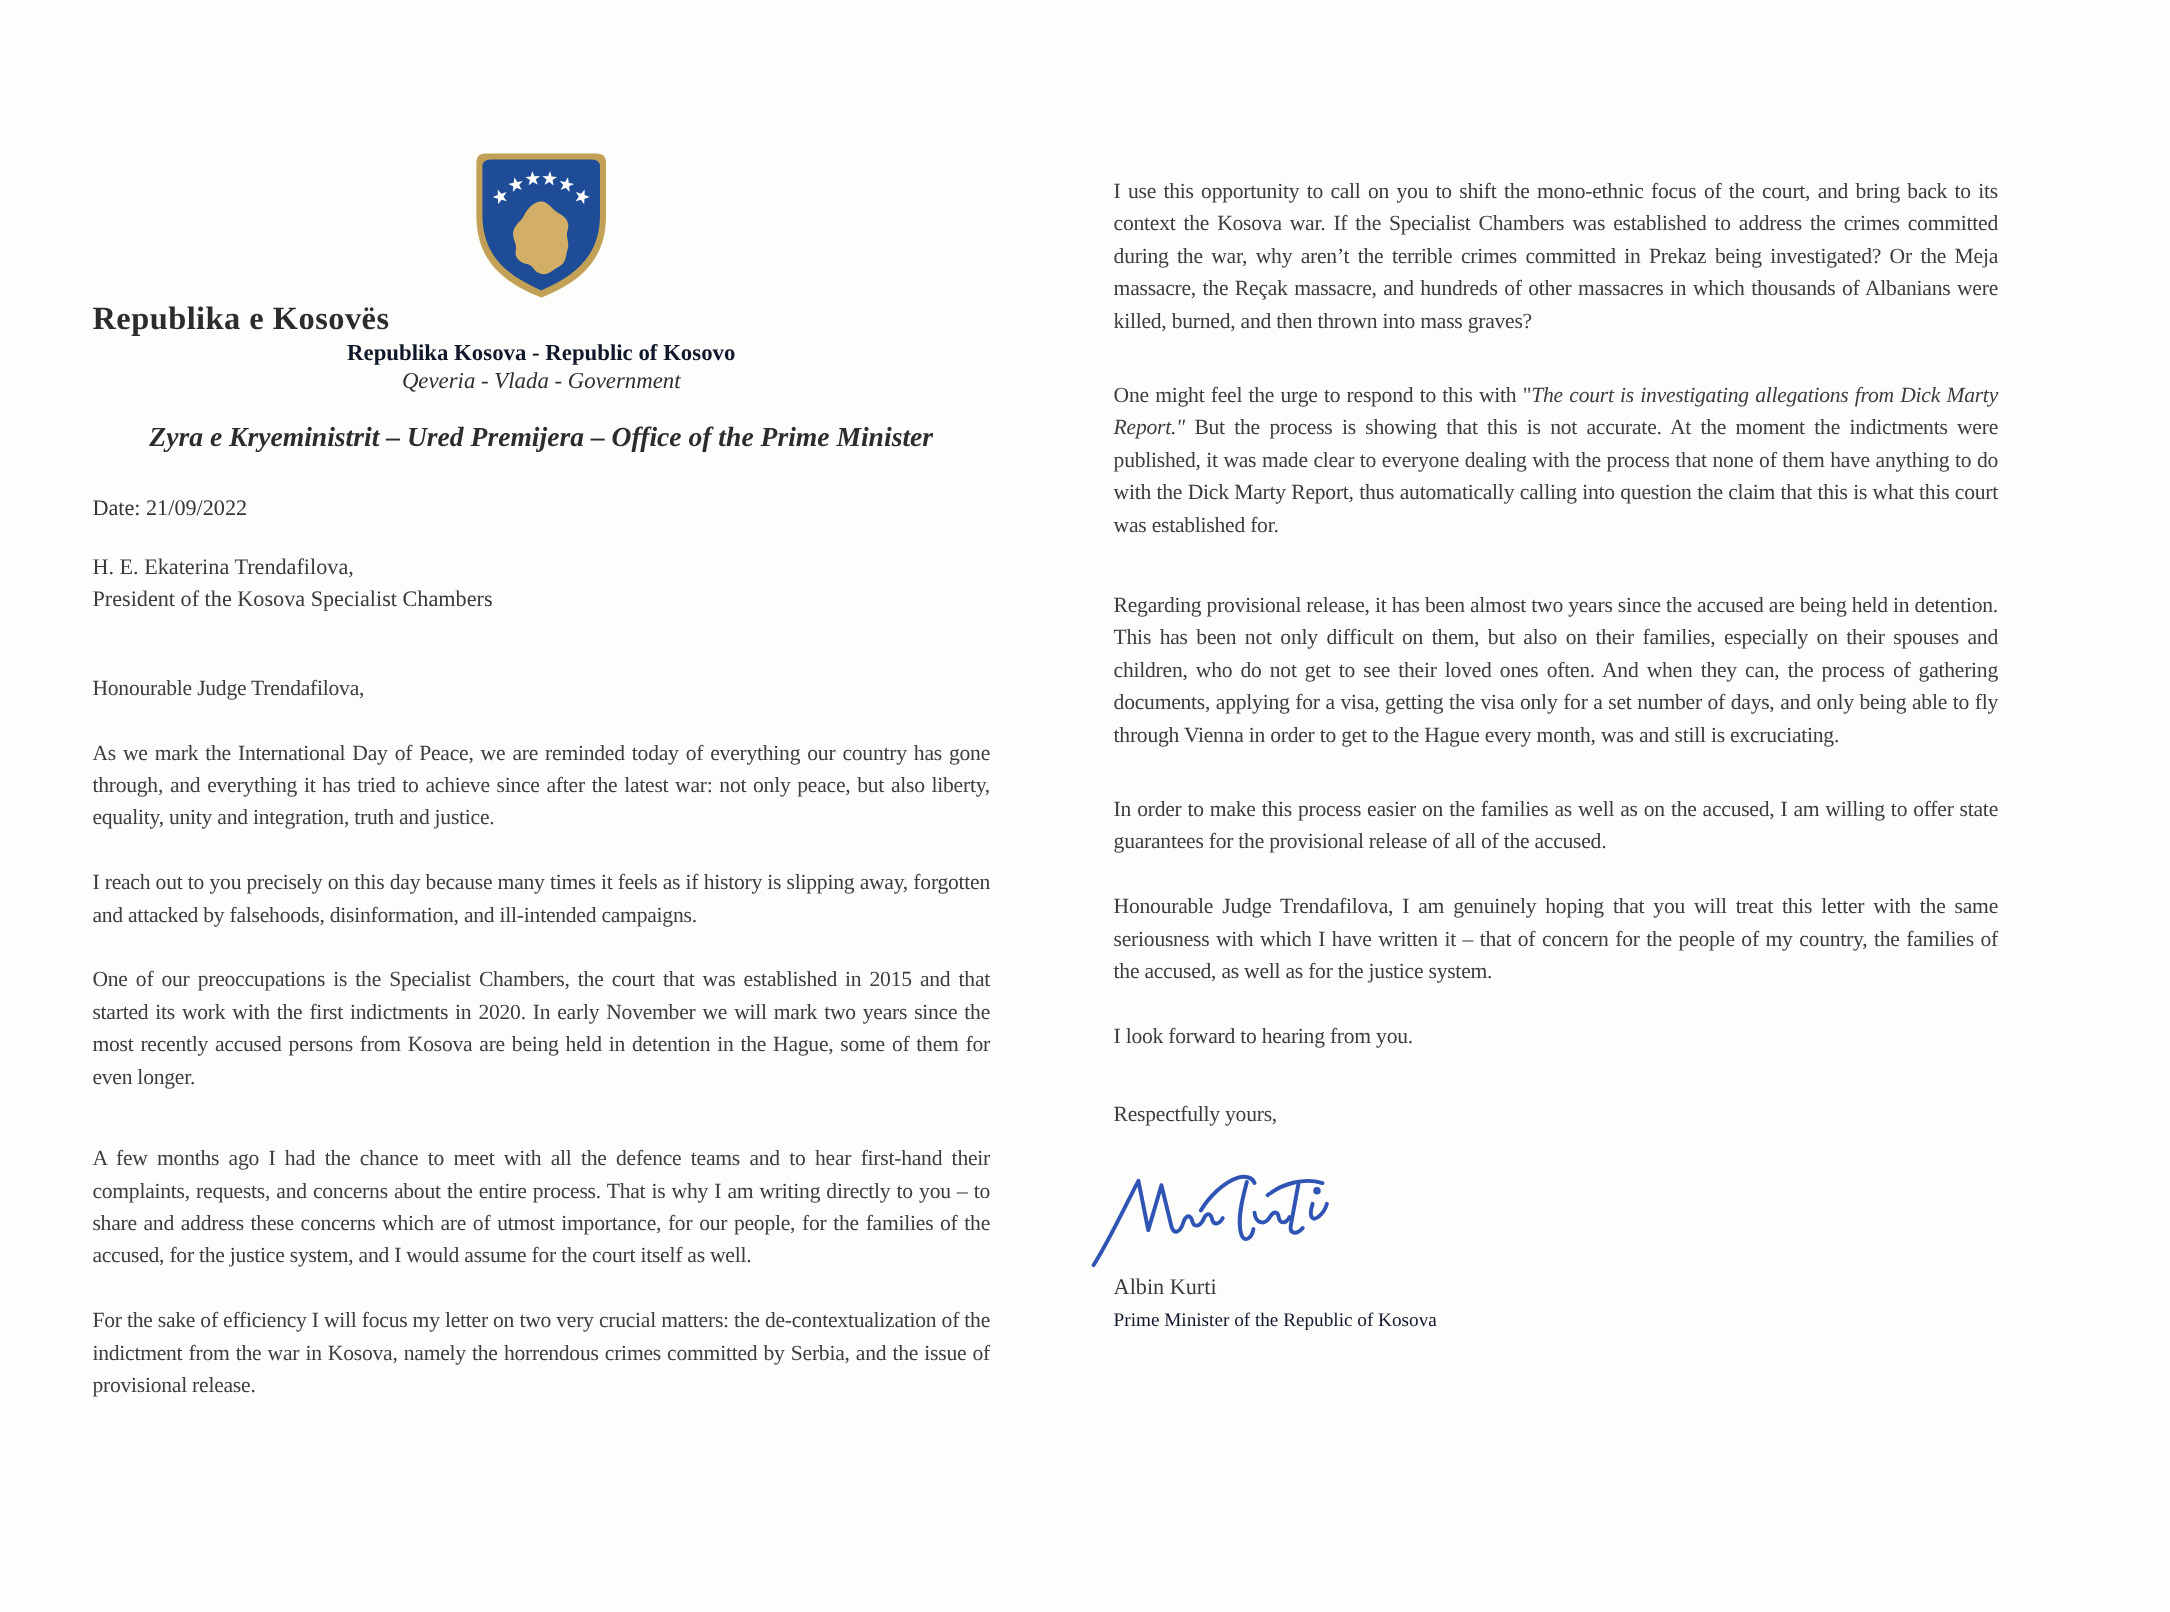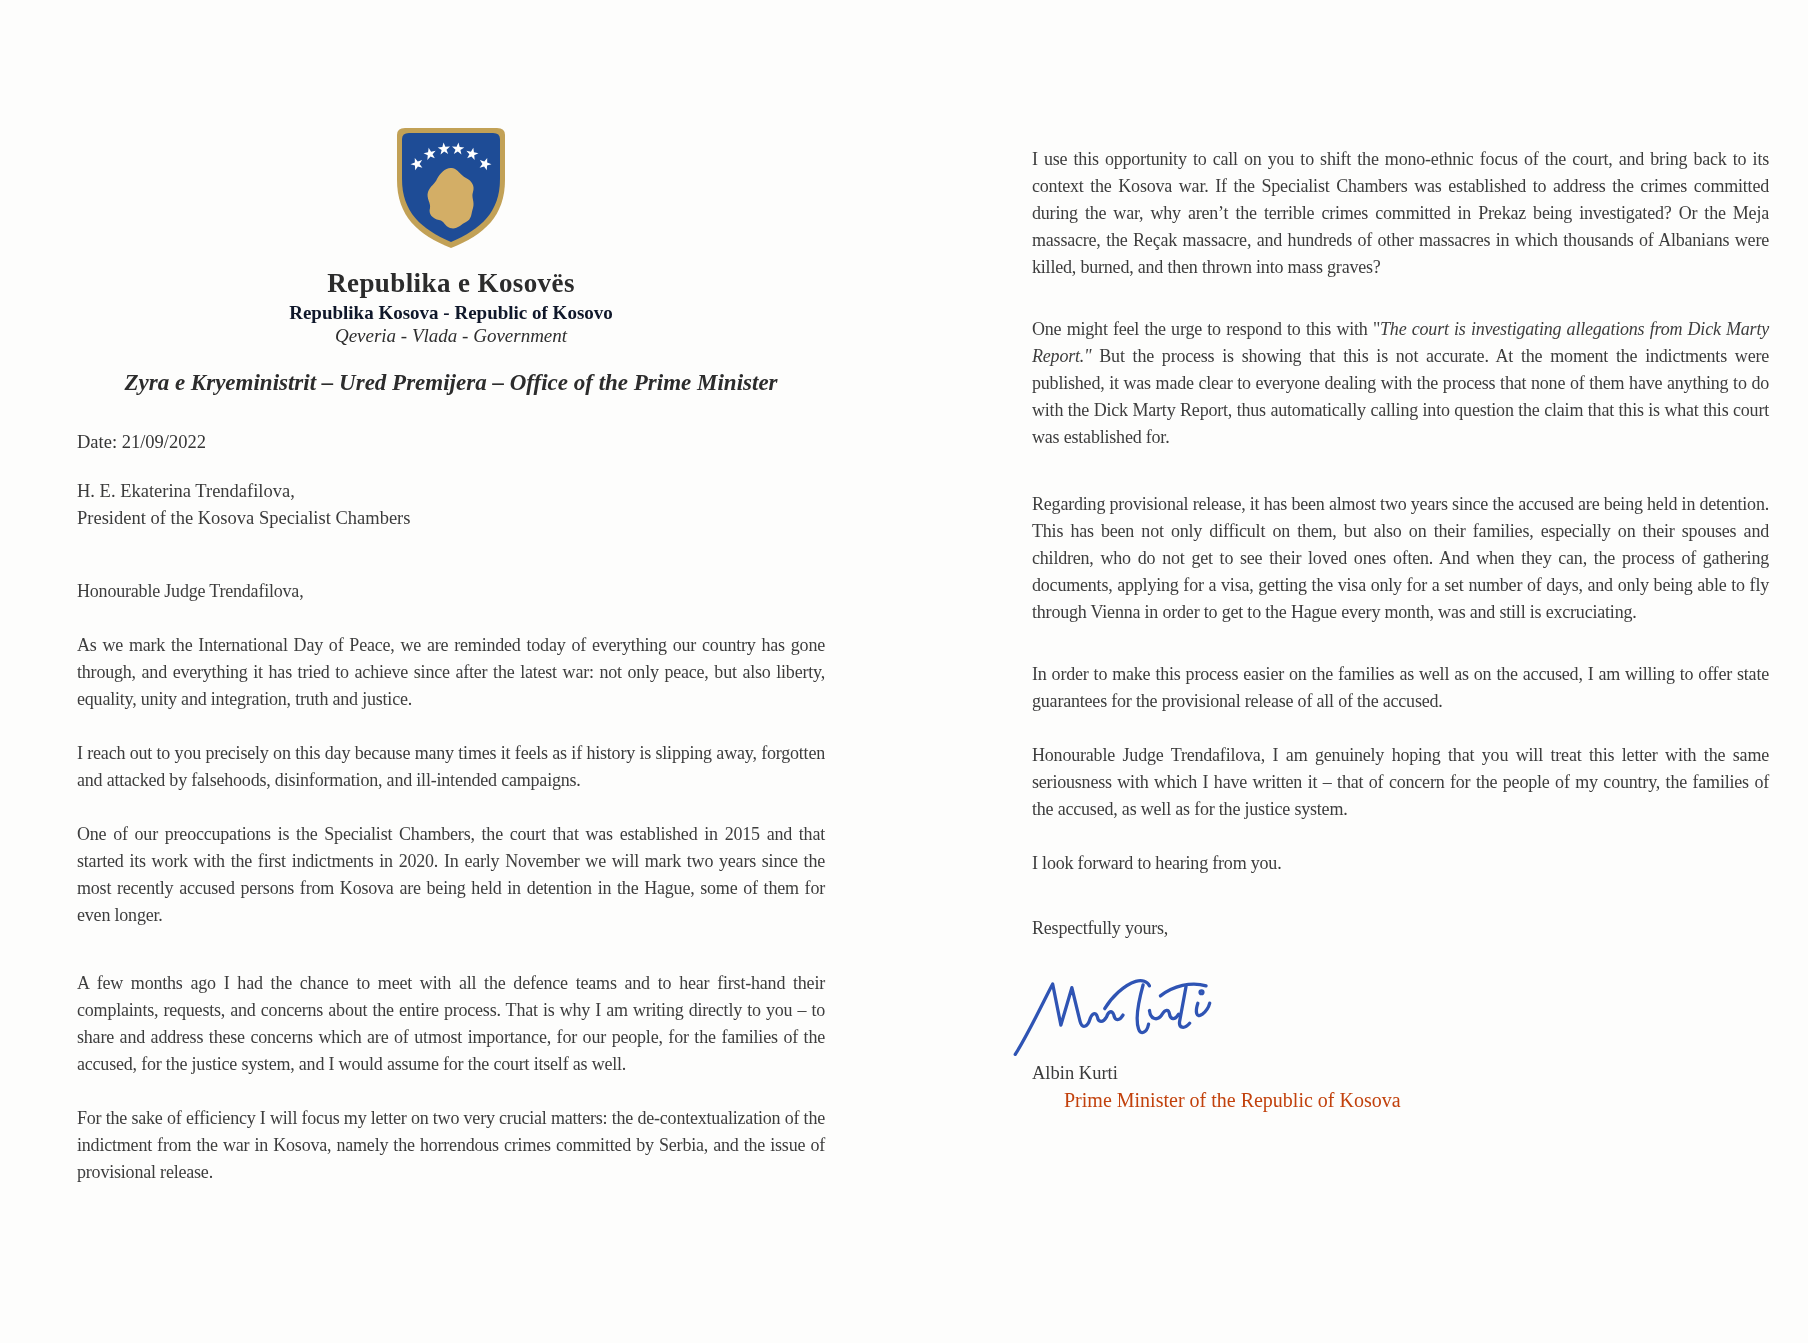--- a/index.html
+++ b/index.html
@@ -6,27 +6,27 @@
   .page{
     position:relative;
     width:1808px;height:1343px;
     background:#fdfdfc;
     font-family:"Liberation Serif", serif;
     color:#3b3b3b;
     overflow:hidden;
   }
   .col{position:absolute;top:0;}
   .col-left{left:77px;width:748px;}
-  .col-right{left:1032px;top:146px;width:737px;}
+  .col-right{left:928px;top:146px;width:737px;}
 
   .crest{width:112px;margin:126px auto 0;display:block;}
 
   .h-title{
-    text-align:center;font-size:27px;font-weight:600;color:#2c2c2c;
-    margin-top:18px;line-height:30px;letter-spacing:.4px;
+    text-align:left;font-size:27px;font-weight:600;color:#2c2c2c;
+    line-height:30px;letter-spacing:.4px;
   }
   .h-sub{text-align:center;font-size:19px;font-weight:700;color:#0f172a;margin-top:4px;line-height:22px;}
   .h-sub2{text-align:center;font-size:19px;font-style:italic;color:#2e2e2e;margin-top:1px;line-height:22px;}
   .h-office{
     text-align:center;font-size:23px;font-weight:700;font-style:italic;color:#2c2c2c;
     margin-top:24px;line-height:24px;
   }
 
   .meta{ text-align:left;font-size:18.5px;line-height:27px;margin-top:34px;color:#353535;}
   .addr{ font-size:18.5px;line-height:27px;margin-top:22px;color:#3b3b3b;}
@@ -43,21 +43,21 @@
   .col-right p:nth-of-type(2){margin-bottom:40px;}
   .col-right p:nth-of-type(3){margin-bottom:35px;}
   .col-right p:nth-of-type(6){margin-bottom:38px;}
   .col-right p:nth-of-type(7){margin-bottom:32px;}
   .col-right p:nth-of-type(8){margin-bottom:0;}
   .plain{text-align:left;}
   .quoted{font-style:italic;}
 
   .sig-svg{display:block;margin:6px 0 0 -32px;}
   .sig-name{font-size:18.5px;line-height:27px;margin-top:2px;color:#3b3b3b;}
-  .sig-title{font-size:20px;line-height:27px;color:#c2410c;margin-left:32px;}
+  .sig-title{font-size:16px;line-height:27px;color:#0f172a;}
 </style>
 </head>
 <body>
 
 <div class="page">
 
   <div class="col col-left">
 
     <svg class="crest" viewBox="0 0 112 124">
       <defs>

